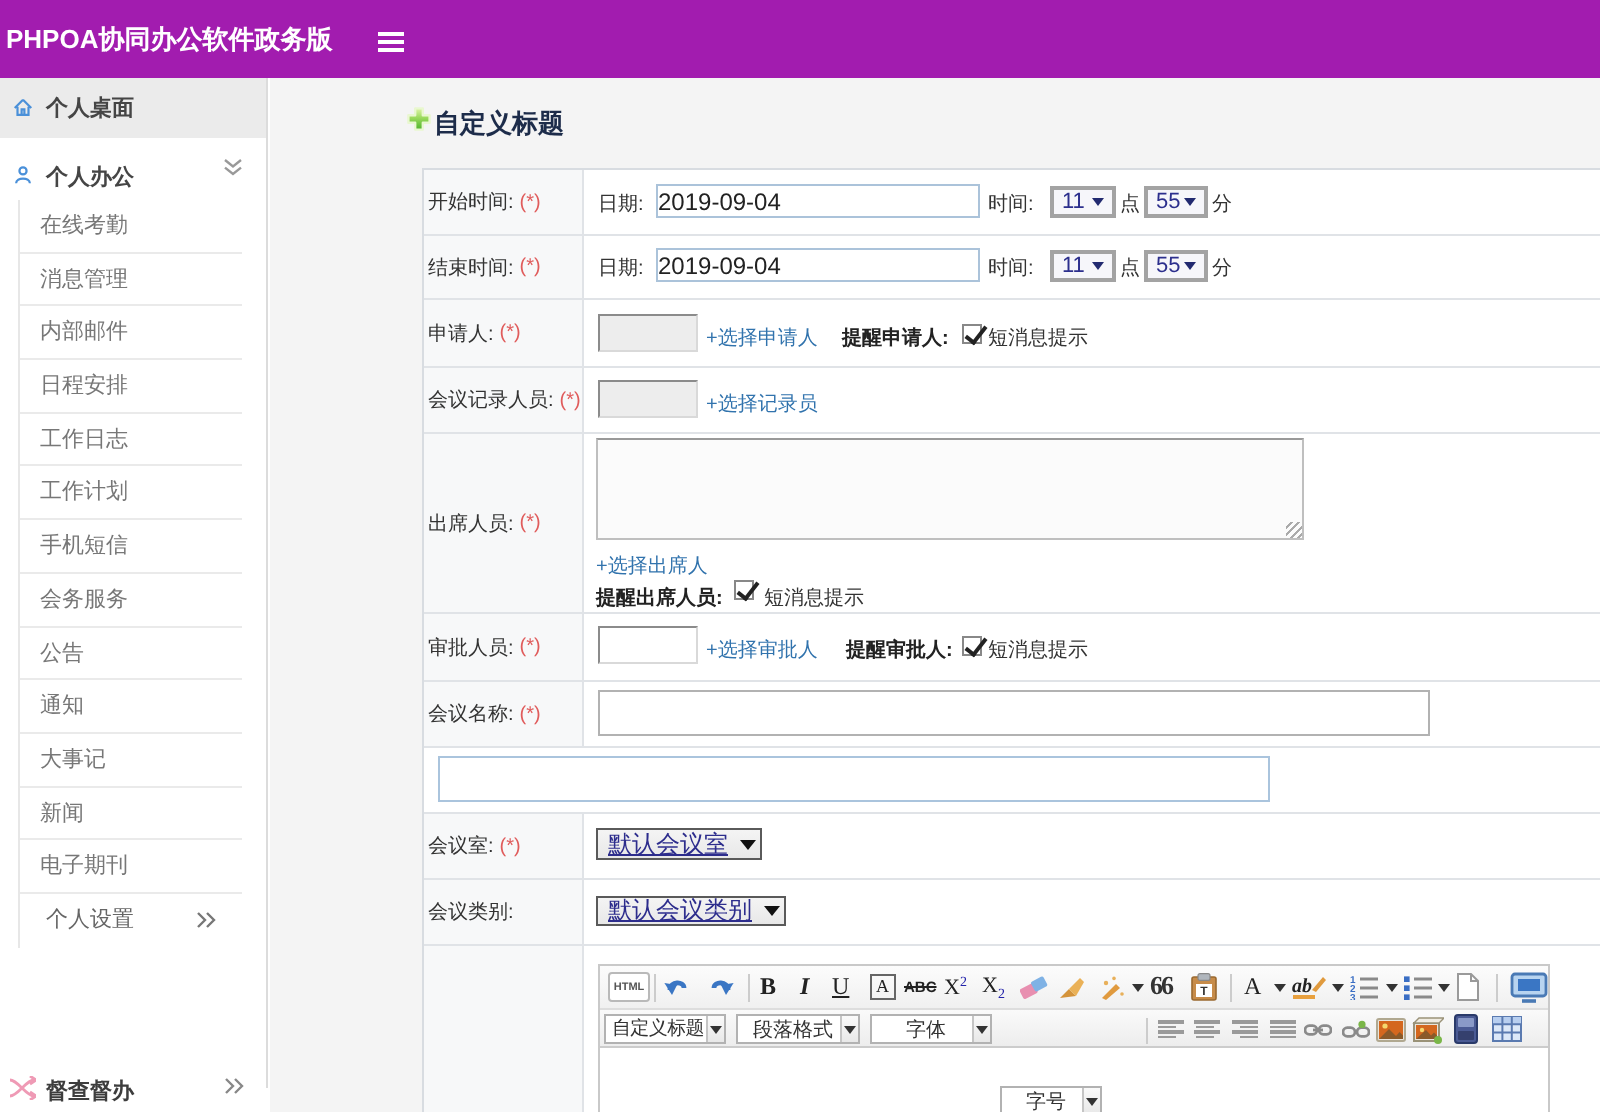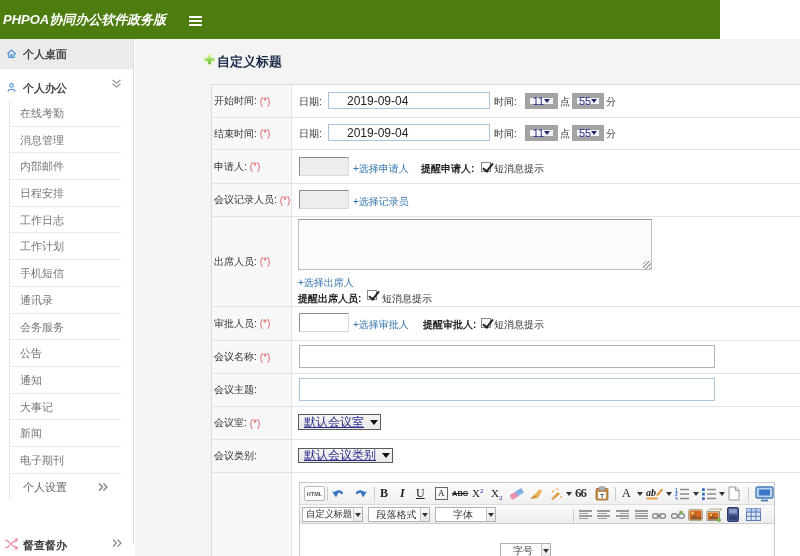--- a/index.html
+++ b/index.html
@@ -1,17 +1,17 @@
 <!DOCTYPE html>
 <html><head>
 <meta charset="utf-8">
 <style>
 * { margin:0; padding:0; box-sizing:border-box; }
 html,body { width:800px; height:556px; overflow:hidden; font-family:"Liberation Sans", sans-serif; background:#fff; }
-#hdr { position:absolute; left:0; top:0; width:720px; height:39px; background:#4d7c0f;font-style:italic; }
+#hdr { position:absolute; left:0; top:0; width:800px; height:39px; background:#a21caf; }
 #hdr .ttl { position:absolute; left:3px; top:11px; font-size:13px; font-weight:bold; color:#fff; }
 #burger { position:absolute; left:189px; top:15.5px; width:12.5px; }
 #burger i { display:block; height:2.6px; background:#fff; margin-bottom:1.5px; }
 
 #side { position:absolute; left:0; top:39px; width:134px; height:505px; background:#fff; border-right:1px solid #dcdcdc; }
 .srow1 { height:30px; background:#ebebeb; position:relative; }
 .srow { position:relative; height:31px; }
 .srow .txt, .srow1 .txt { position:absolute; left:23px; top:50%; transform:translateY(-50%); font-size:11px; font-weight:bold; color:#454545; }
 .sicon { position:absolute; left:6px; top:50%; transform:translateY(-50%); width:11px; height:11px; }
 #submenu { position:absolute; left:9px; top:61px; width:112px; border-left:1px solid #e7e7e7; }
@@ -22,22 +22,22 @@
 #content { position:absolute; left:135px; top:39px; width:665px; height:517px; background:#f4f4f4; }
 #ctitle { position:absolute; left:82px; top:14px; font-size:13px; font-weight:bold; color:#1d2c4a; }
 
 #tbl { position:absolute; left:76px; top:45px; width:600px; border-top:1px solid #d8dce1; border-left:1px solid #d8dce1; }
 .row { display:flex; border-bottom:1px solid #e0e3e7; }
 .lab { width:80px; background:#f7f8f9; border-right:1px solid #e0e3e7; font-size:10px; color:#333; display:flex; align-items:center; padding-left:2px; flex:none; white-space:nowrap; }
 .lab .st { color:#e05c5c; margin-left:3px; }
 .fld { flex:1; background:#fff; position:relative; font-size:10px; color:#333; }
 input,textarea { font-family:"Liberation Sans", sans-serif; outline:none; }
 .dlab { position:absolute; font-size:10px; color:#333; }
-.dinp { position:absolute; height:17px; border:1px solid #abc3da; font-size:12px; color:#222; padding-left:18px; background:#fff; width:162px; }
-.tsel { position:absolute; height:16px; border:5px solid #a3a3a3; background:#f6f6fa; display:flex; align-items:center; font-size:11px; color:#2c2f8d;justify-content:center; }
+.dinp { position:absolute; height:17px; border:1px solid #abc3da; font-size:12px; color:#222; padding-left:0; background:#fff; width:162px; }
+.tsel { position:absolute; height:16px; border:2px solid #a3a3a3; background:#f6f6fa; display:flex; align-items:center; font-size:11px; color:#2c2f8d; }
 .tsel .v { margin-left:4px; }
 .tsel .ar { margin-left:auto; margin-right:4px; width:0; height:0; border-left:3.5px solid transparent; border-right:3.5px solid transparent; border-top:4.5px solid #222a70; }
 .sinp { position:absolute; width:50px; height:19px; border:1px solid; border-color:#8b8b8b #d9d9d9 #d9d9d9 #8b8b8b; }
 .lnk { position:absolute; font-size:10px; color:#3173ad; }
 .bld { position:absolute; font-size:10px; font-weight:bold; color:#222; }
 .cb { position:absolute; width:10px; height:10px; border:1px solid #888; background:#fff; }
 .cb:after { content:""; position:absolute; left:2.5px; top:-2.5px; width:4px; height:9px; border-right:2.2px solid #222; border-bottom:2.2px solid #222; transform:rotate(38deg); }
 .ptxt { position:absolute; font-size:10px; color:#333; }
 .linp { position:absolute; left:7px; width:416px; height:22px; border:1px solid #aebfd0; }
 .csel { position:absolute; left:6px; border:1px solid #5a5a5a; background:linear-gradient(#f4f4f4,#e8e8e8); display:flex; align-items:center; height:16px; }
@@ -87,21 +87,20 @@
       </svg>
   </div>
   <div id="submenu">
     <div class="it">在线考勤</div>
     <div class="it">消息管理</div>
     <div class="it">内部邮件</div>
     <div class="it">日程安排</div>
     <div class="it">工作日志</div>
     <div class="it">工作计划</div>
     <div class="it">手机短信</div>
-    <div class="it">通讯录</div>
     <div class="it">会务服务</div>
     <div class="it">公告</div>
     <div class="it">通知</div>
     <div class="it">大事记</div>
     <div class="it">新闻</div>
     <div class="it">电子期刊</div>
     <div class="it" style="padding-left:13px;color:#666;">个人设置
       <svg style="position:absolute;left:88px;top:9px;" width="11" height="9" viewBox="0 0 11 9">
           <path d="M1 0.5 L4.5 4 L1 7.5 M5.5 0.5 L9 4 L5.5 7.5" stroke="#777" stroke-width="1.2" fill="none"></path>
         </svg>
@@ -215,21 +214,20 @@
     </div>
 
     <div class="row" style="height:33px;">
       <div class="lab">会议名称: <span class="st">(*)</span></div>
       <div class="fld">
           <input class="linp" style="top: 4px; height: 22.5px; border-color: rgb(178, 178, 178);">
         </div>
     </div>
 
     <div class="row" style="height:33px;">
-      <div class="lab">会议主题:</div>
       <div class="fld">
           <input class="linp" style="top: 4px; height: 22.5px; border-color: rgb(170, 196, 221);">
         </div>
     </div>
 
     <div class="row" style="height:33px;">
       <div class="lab">会议室: <span class="st">(*)</span></div>
       <div class="fld">
         <div class="csel" style="top:7px;width:83px;">
             <span class="v">默认会议室</span>

